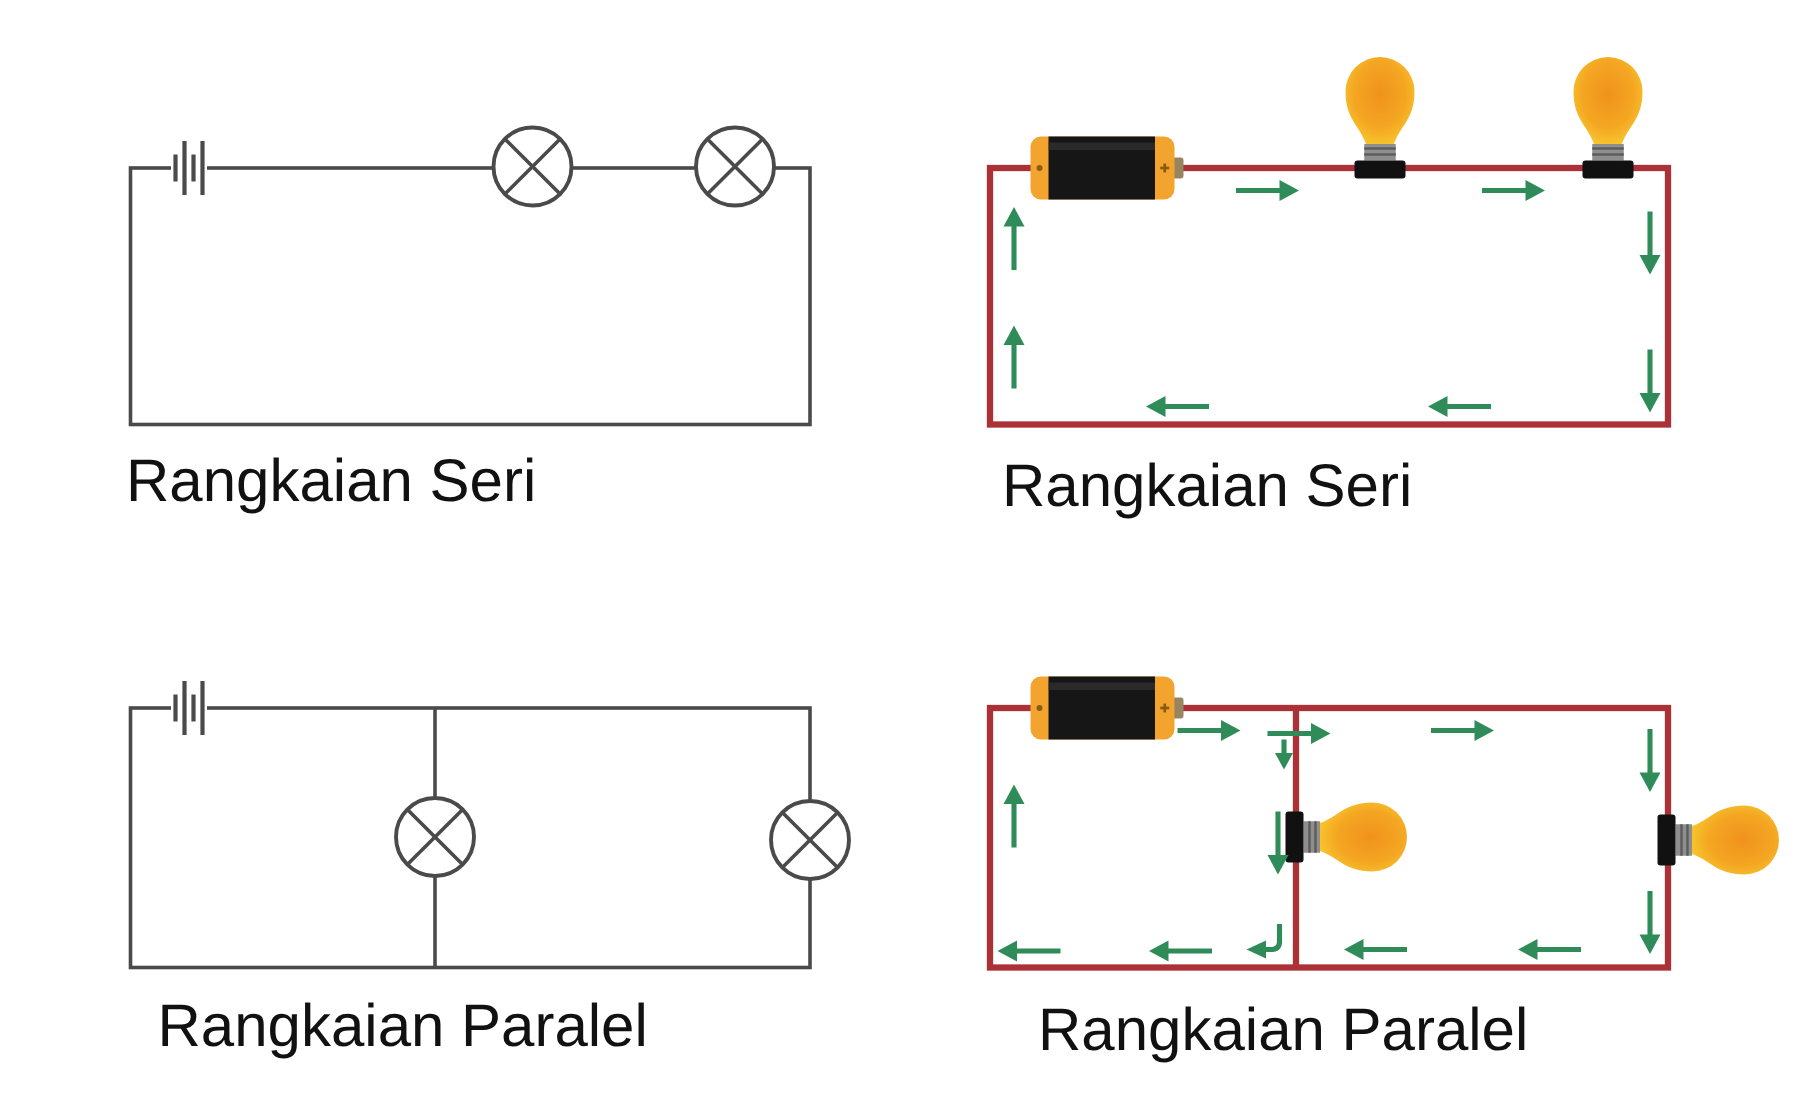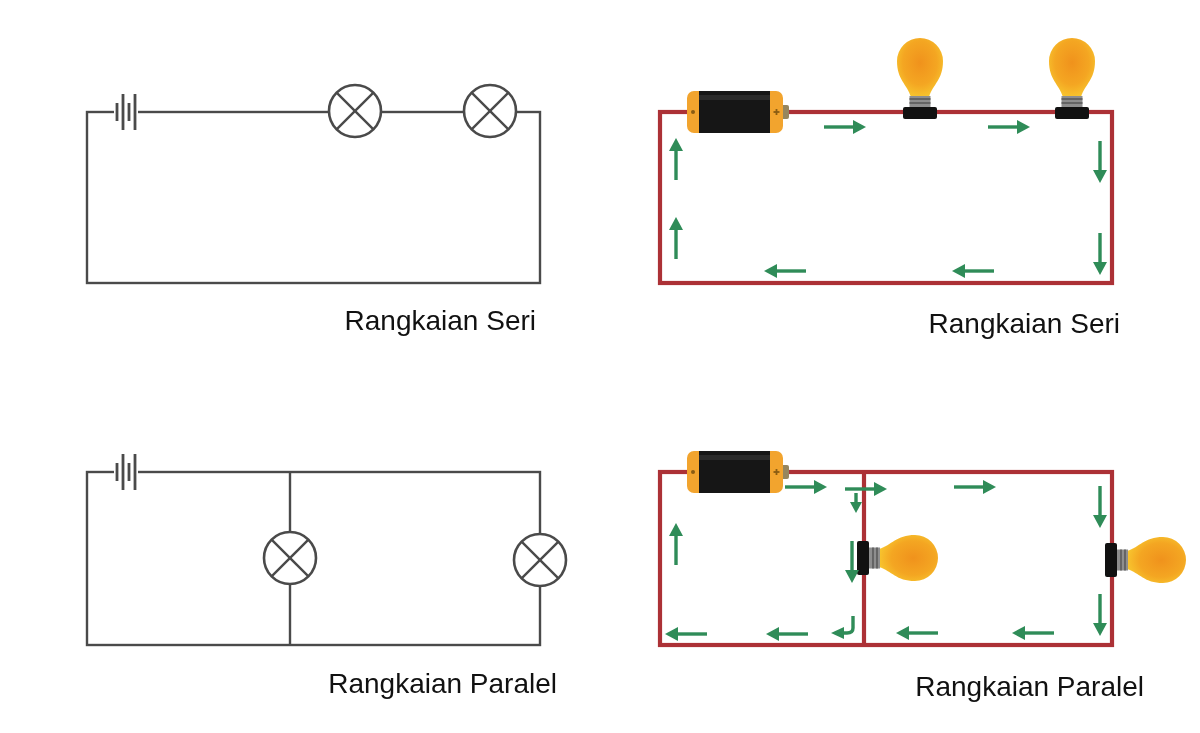--- a/index.html
+++ b/index.html
@@ -31,21 +31,21 @@
   .batt-dot{fill:var(--battery-terminal);}
 
   
   .bulb-collar{fill:var(--bulb-collar);}
   .bulb-screw{fill:var(--bulb-screw);}
   .bulb-screw-line{stroke:var(--bulb-screw-line);stroke-width:1.6;}
   .stop-a{stop-color:var(--bulb-glow);}
   .stop-m{stop-color:var(--bulb-mid);}
   .stop-b{stop-color:var(--bulb-glass);}
 
-  .caption{position:absolute;text-align:right;font-size:28px;line-height:46px;
+  .caption{position:absolute;text-align:left;font-size:40px;line-height:46px;
            color:var(--label-color);white-space:nowrap;}
 </style>
 </head>
 <body>
 
 <div class="stage">
 
 <svg class="canvas" width="1200" height="733" viewBox="0 0 1200 733">
   <defs>
     <radialGradient id="bulbGlow" cx="0.5" cy="0.42" r="0.62">

